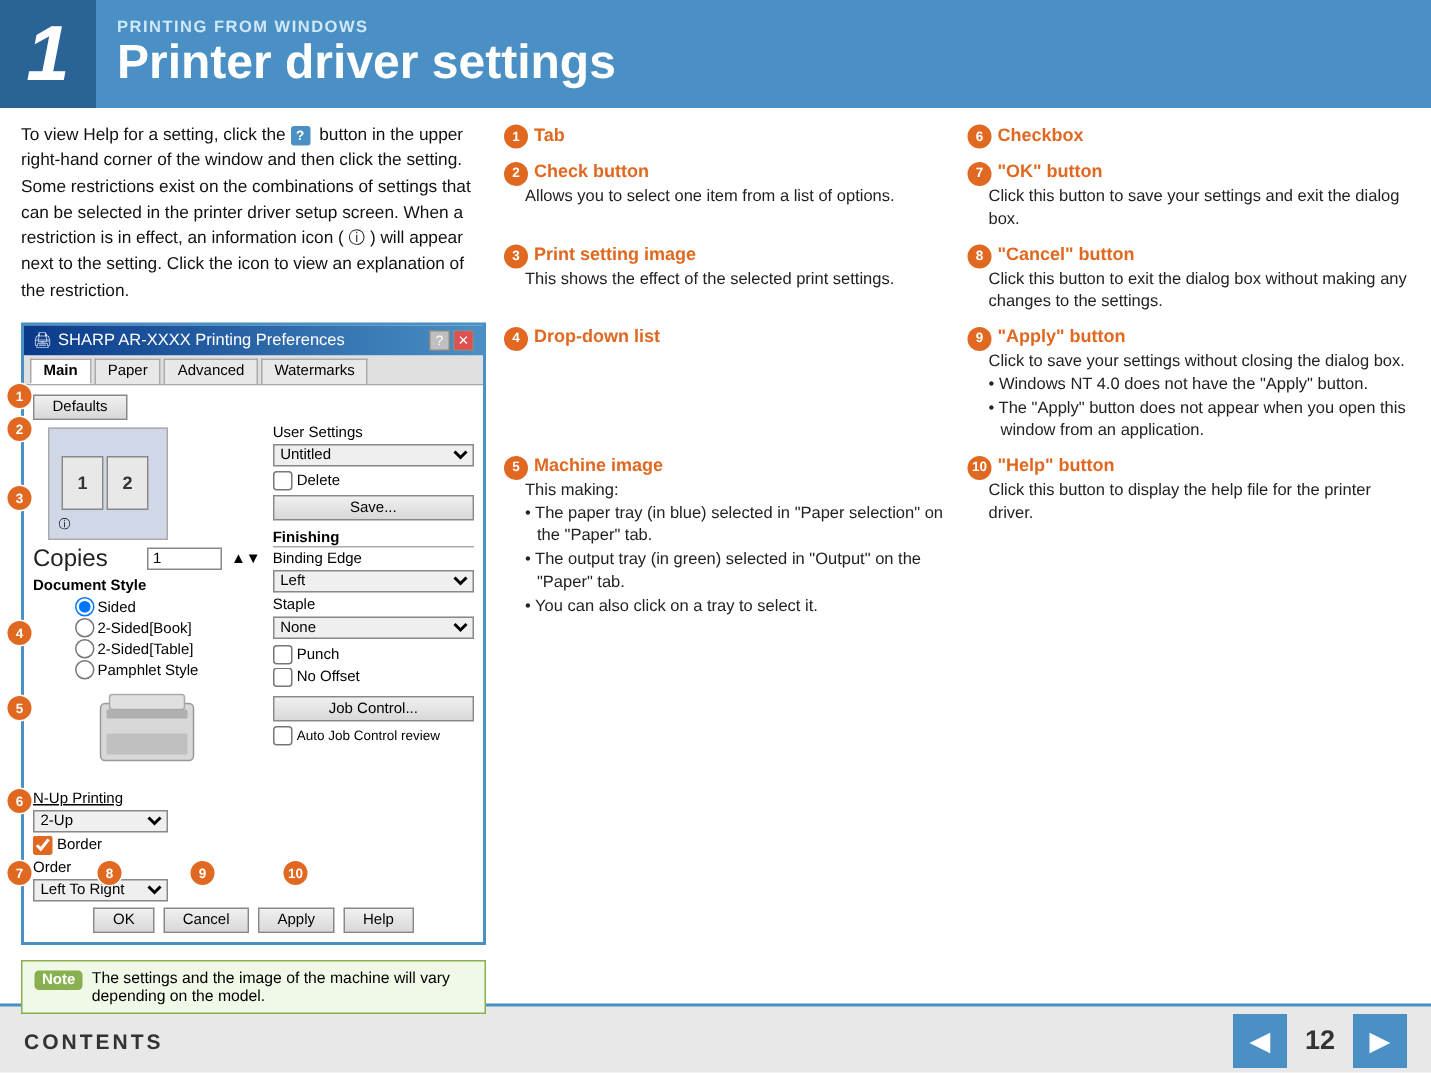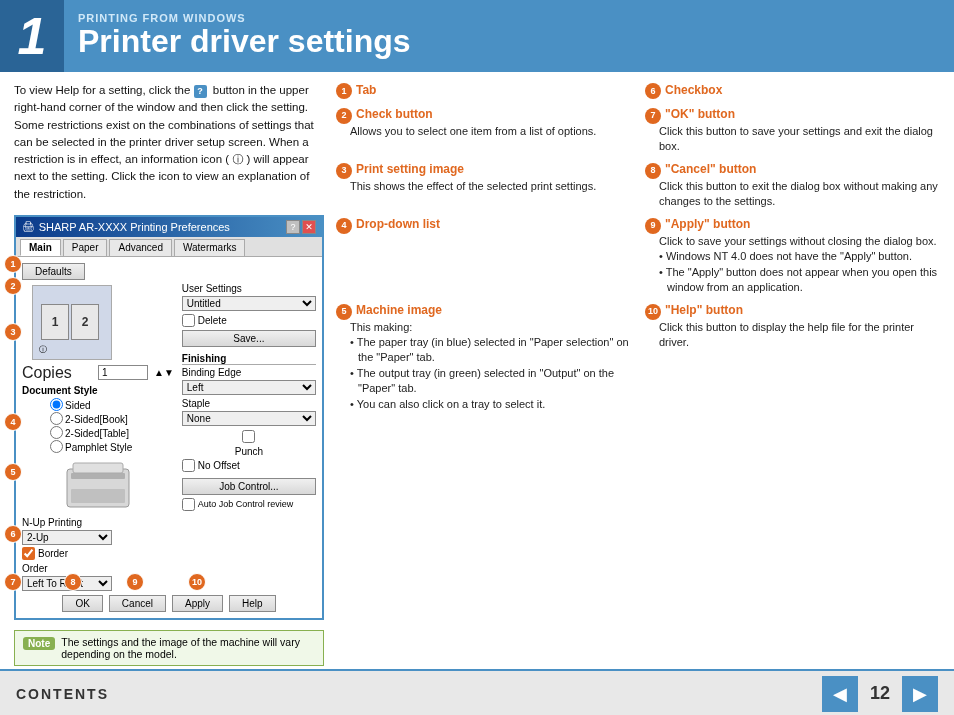--- a/index.html
+++ b/index.html
@@ -447,21 +447,21 @@
                   <rect x="8" y="16" width="54" height="6" rx="1" fill="#50a050" opacity="0.7"></rect>
 
                   <rect x="4" y="10" width="62" height="38" rx="3" fill="#d8d8d8" stroke="#999" stroke-width="1"></rect>
                   <rect x="8" y="14" width="54" height="6" rx="1" fill="#b0b0b0"></rect>
                   <rect x="8" y="30" width="54" height="14" rx="1" fill="#c0c0c0"></rect>
 
                   <rect x="10" y="4" width="50" height="10" rx="2" fill="#e0e0e0" stroke="#aaa" stroke-width="1"></rect>
                 </svg>
               </div>
 
-              <div style="margin-top:0;">
+              <div style="margin-top:10px;text-decoration:underline;">
                 <div style="font-size:10px; margin-bottom:2px;">N-Up Printing</div>
                 <select style="font-size:10px; width:90px; border:1px solid #888;">
                   <option>2-Up</option>
                 </select>
               </div>
 
               <div style="display:flex; align-items:center; gap:3px; margin-top:2px;">
                 <input type="checkbox" checked="" style="margin: 0px; accent-color: rgb(224, 104, 32);">
                 <span>Border</span>
               </div>
@@ -490,21 +490,21 @@
               <div style="font-size:10px; font-weight:bold; margin-bottom:2px; border-bottom:1px solid #aaa;">Finishing</div>
               <div style="font-size:10px; margin-bottom:2px;">Binding Edge</div>
               <select style="font-size:10px; width:100%; border:1px solid #888; margin-bottom:3px;">
                 <option>Left</option>
               </select>
               <div style="font-size:10px; margin-bottom:2px;">Staple</div>
               <select style="font-size:10px; width:100%; border:1px solid #888; margin-bottom:4px;">
                 <option>None</option>
               </select>
               
-              <div style="display:flex; align-items:center; gap:3px; margin-bottom:2px;flex-direction:column;">
+              <div style="display:flex; align-items:center; gap:3px; margin-bottom:2px;">
                 <input type="checkbox" style="margin: 0px;">
                 <span>Punch</span>
               </div>
               
               <div style="display:flex; align-items:center; gap:3px; margin-bottom:6px;">
                 <input type="checkbox" style="margin: 0px;">
                 <span>No Offset</span>
               </div>
               
               <button class="dialog-action-btn" style="width:100%; margin-bottom:3px;">Job Control...</button>

